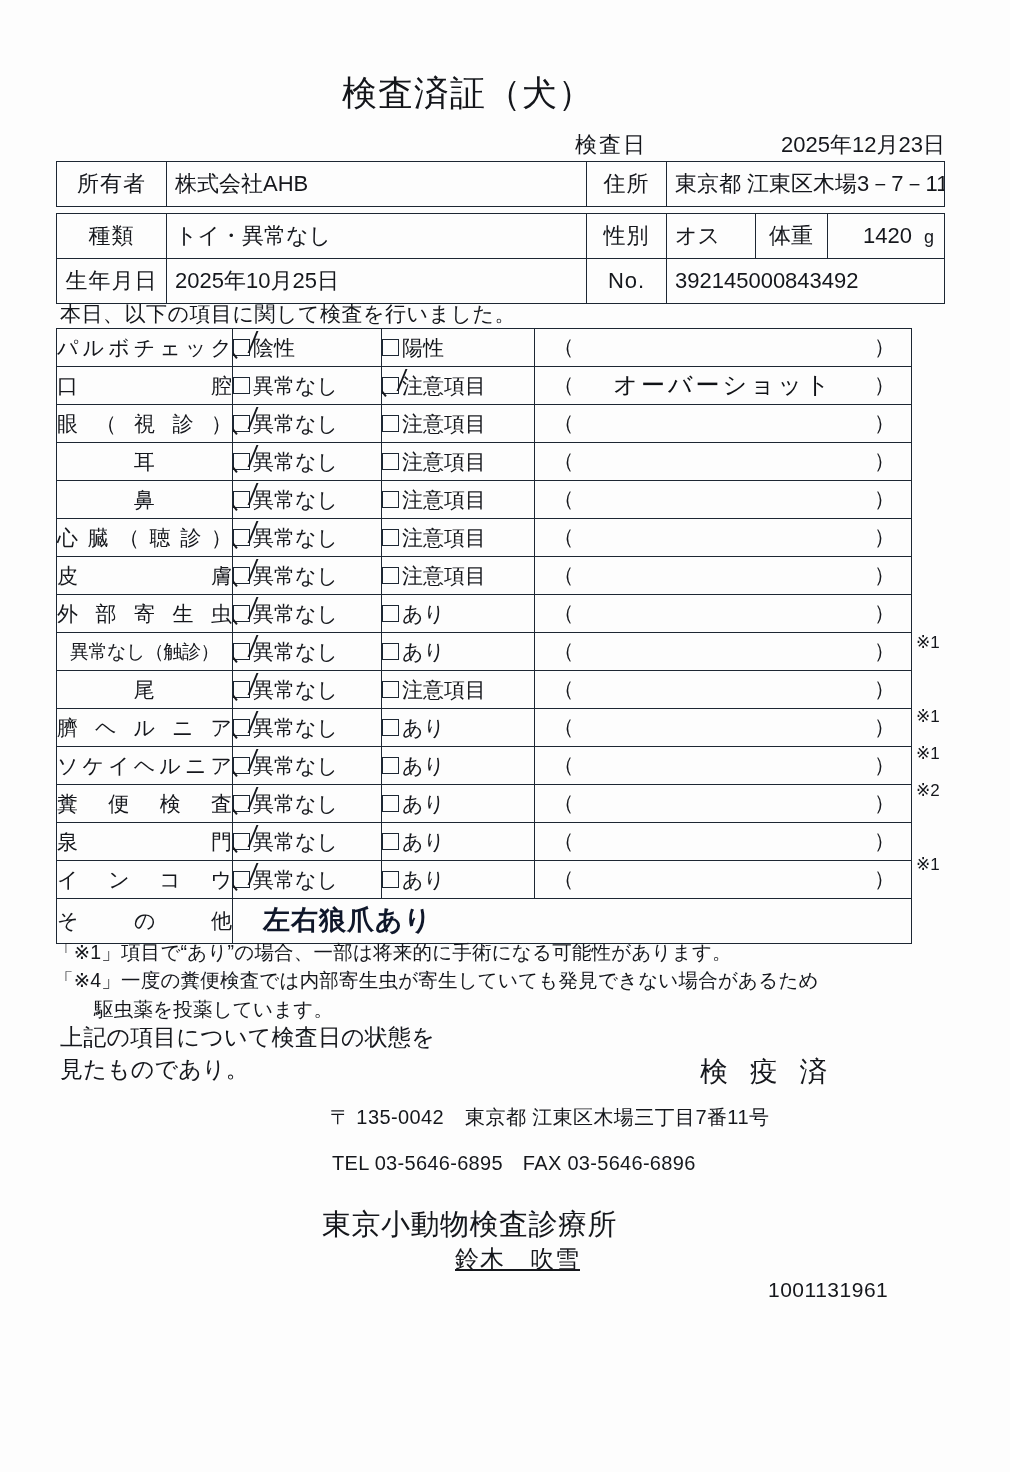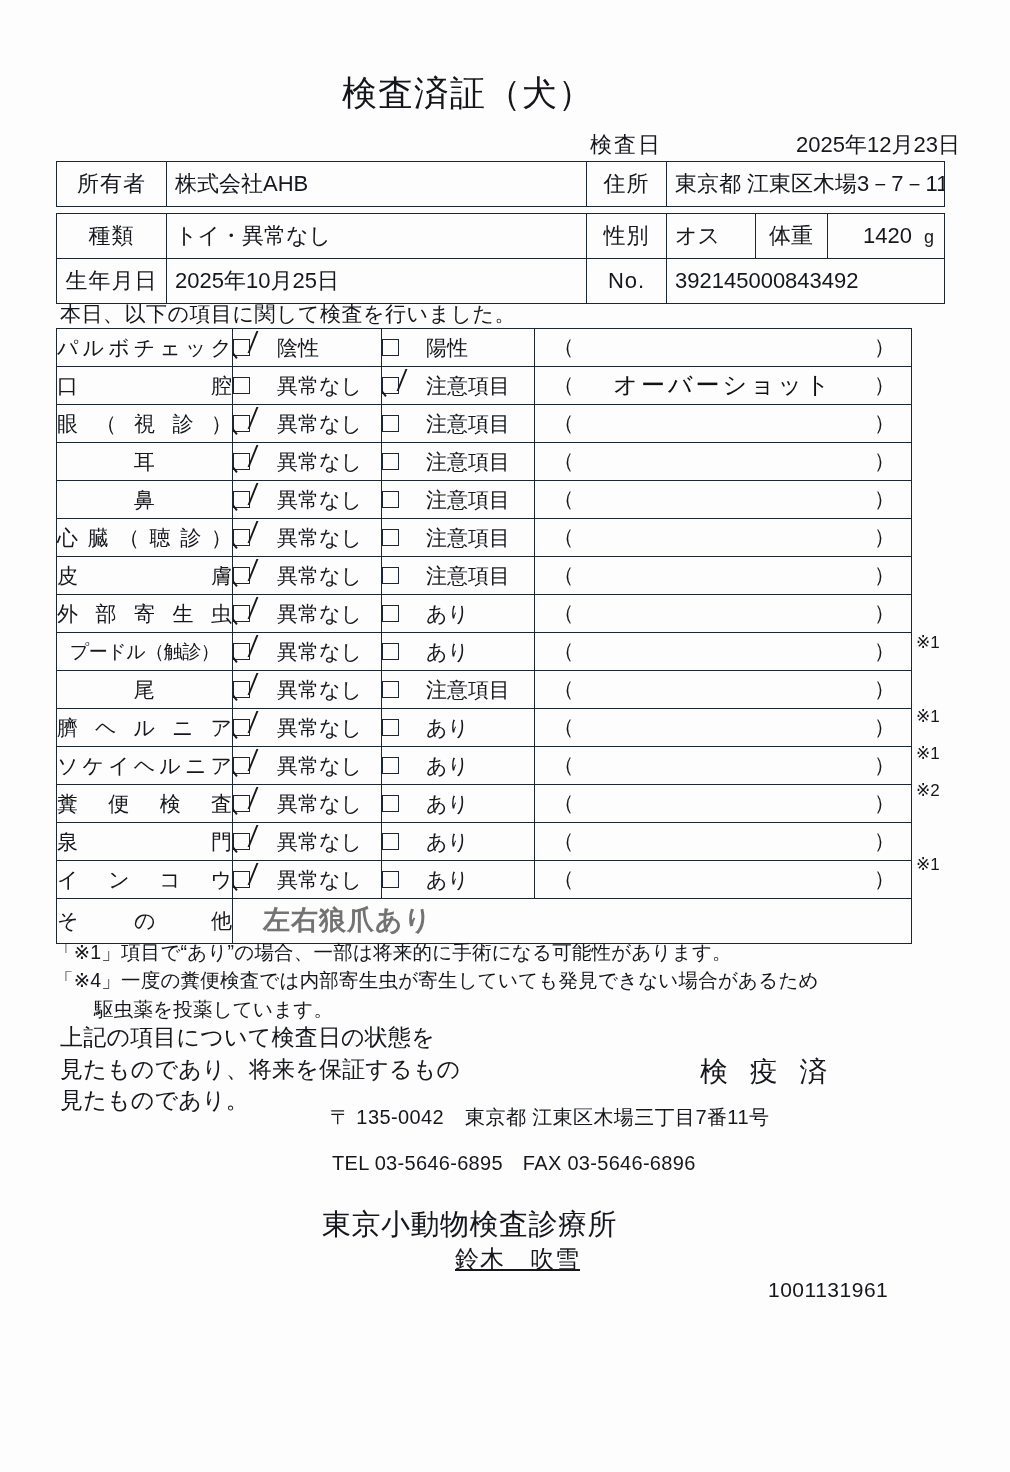--- a/index.html
+++ b/index.html
@@ -30,21 +30,21 @@
     text-align: center;
     font-size: 35px;
     letter-spacing: 1px;
     color: #14161b;
   }
 
   
   .examdate-row {
     position: absolute;
     top: 130px;
-    left: 590px;
+    left: 575px;
     width: 370px;
     display: flex;
     align-items: baseline;
     font-size: 22px;
   }
   .examdate-label { white-space: nowrap; letter-spacing: 2px; }
   .examdate-value { margin-left: auto; white-space: nowrap; letter-spacing: 0px; }
 
   
   .info-table {
@@ -123,21 +123,20 @@
   }
   .c-opt1 { width: 148px; padding-left: 6px; }
   .c-opt2 { width: 152px; padding-left: 6px; }
   .c-note { padding: 0 14px; position: relative; }
 
   .opt {
     display: inline-flex;
     align-items: center;
     white-space: nowrap;
     position: relative;
-    gap: 24px;
   }
   .box {
     display: inline-block;
     width: 15px;
     height: 15px;
     border: 1.6px solid #1d2733;
     margin-right: 3px;
     position: relative;
     flex: none;
   }
@@ -178,21 +177,21 @@
   }
   .hand-other {
     position: absolute;
     left: 30px;
     top: 50%;
     transform: translateY(-54%);
     font-family: "DejaVu Sans", sans-serif;
     font-size: 27px;
     font-weight: bold;
     letter-spacing: 1px;
-    color: #737373;
+    color: #0f172a;
     white-space: nowrap;
   }
   .row-other td { height: 44px; }
 
   
   .marks {
     position: absolute;
     left: 916px;
     top: 328px;
     width: 70px;
@@ -514,21 +513,21 @@
               <span class="box"></span>
               <span>あり</span>
             </span></td>
           <td class="c-note">
             <span class="paren-l">（</span>
             <span class="paren-r">）</span>
           </td>
         </tr>
         <tr>
           <td class="c-label">
-            <span class="tight">プードル（触診）</span>
+            <span class="tight">異常なし（触診）</span>
           </td>
           <td class="c-opt1"><span class="opt">
               <span class="box checked"></span>
               <span>異常なし</span>
             </span></td>
           <td class="c-opt2"><span class="opt">
               <span class="box"></span>
               <span>あり</span>
             </span></td>
           <td class="c-note">
@@ -698,21 +697,20 @@
     </div>
 
   <div class="footnotes">
     <div>「※1」項目で“あり”の場合、一部は将来的に手術になる可能性があります。</div>
     <div>「※4」一度の糞便検査では内部寄生虫が寄生していても発見できない場合があるため</div>
     <div class="fn-indent">駆虫薬を投薬しています。</div>
   </div>
 
   <div class="disclaimer">
     <div>上記の項目について検査日の状態を</div>
-    <div>見たものであり、将来を保証するもの</div>
     <div>見たものであり。</div>
   </div>
 
   <div class="stamp">検 疫 済</div>
 
   <div class="addr-line">
     <span class="addr-zip">〒 135-0042</span><span>東京都 江東区木場三丁目7番11号</span>
   </div>
 
   <div class="tel-line">

